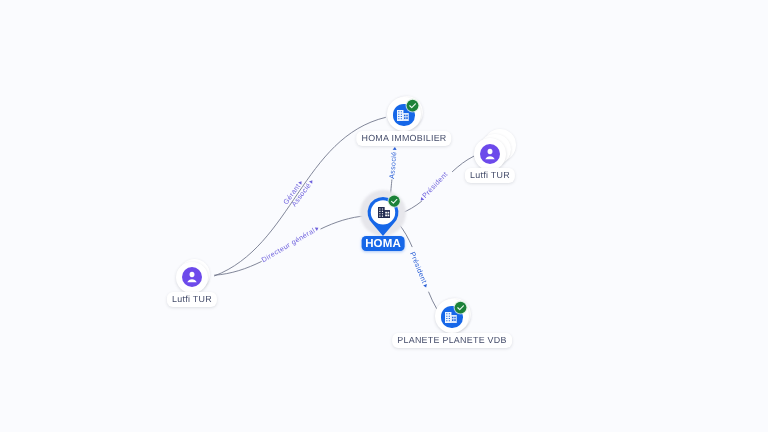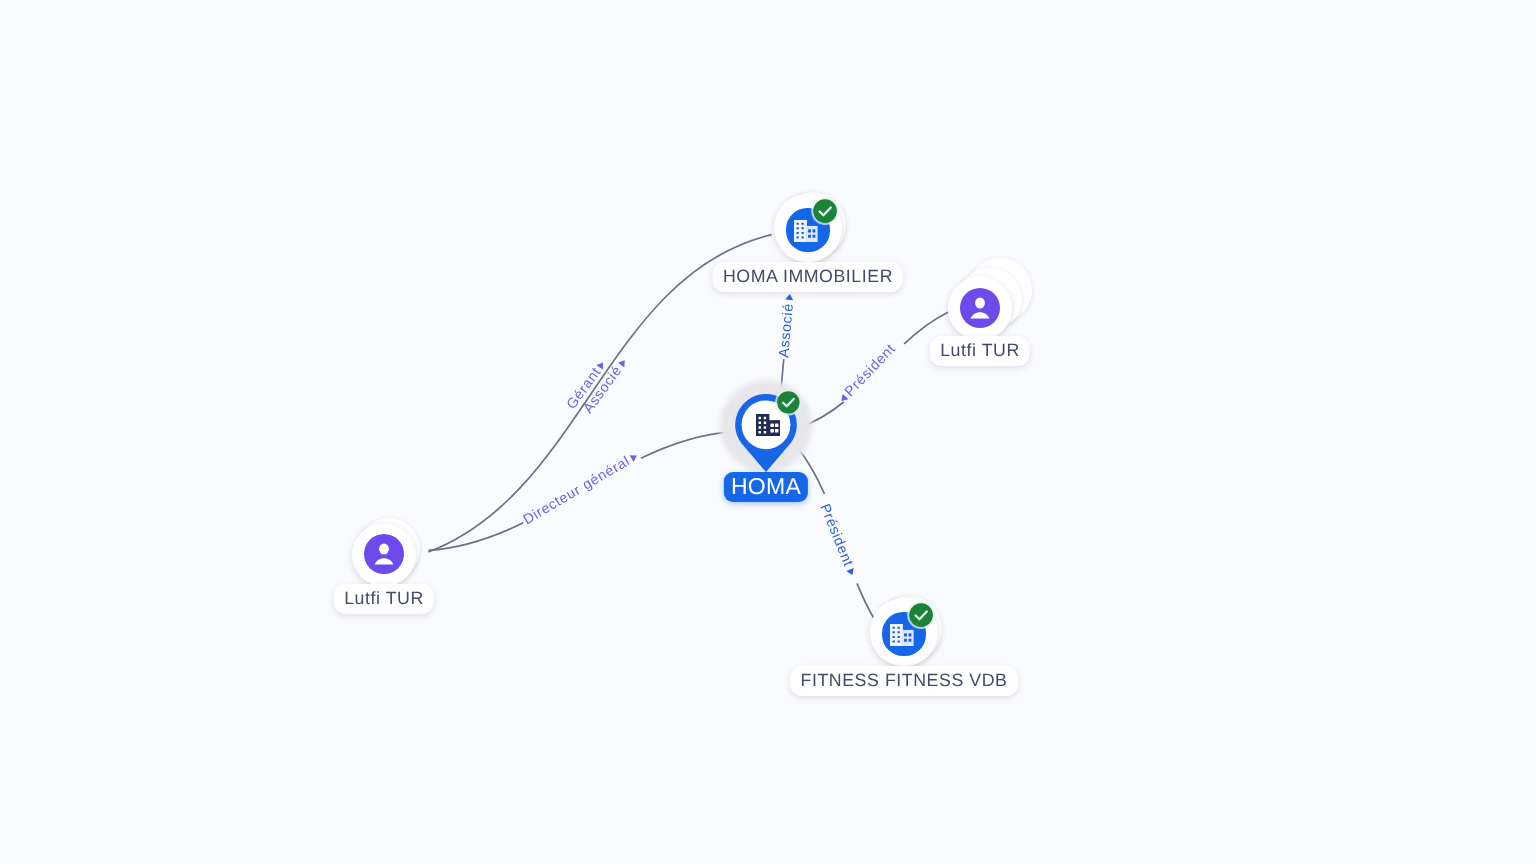--- a/index.html
+++ b/index.html
@@ -59,21 +59,21 @@
      <rect x="13.6" y="14.2" width="3.3" height="3.3" rx=".35"></rect>
               <rect x="17.9" y="14.2" width="3.3" height="3.3" rx=".35"></rect>
    </g>
           </svg></div>
      <div style="position:absolute;left:30.4px;top:7.9px"><svg width="14.335999999999999" height="14.335999999999999" viewBox="0 0 30.7 30.7" style="margin:-1.5679999999999996px">
    <circle cx="15.35" cy="15.35" r="14.2" fill="#dff0e2" opacity=".75"></circle>
    <circle cx="15.35" cy="15.35" r="12" fill="#1c8239"></circle>
    <path d="M9.75 15.75 13.65 19.55 21.15 11.75" fill="none" stroke="#eaf7ee" stroke-width="2.3" stroke-linecap="round" stroke-linejoin="round"></path>
           </svg></div>
     </div>
-      <div class="nlabel primary" style="left: 383px; top: 236px;">HOMA</div>
+      <div class="nlabel primary" style="left: 383px; top: 236px; font-weight: bold;">HOMA</div>
       <div class="node" style="left: 387.2px; top: 97.2px; width: 33.6px; height: 33.6px;">
       <div style="position:absolute;left:2.4px;top:-1.6px;width:33.6px;height:33.6px;border-radius:50%;background:#fff;box-shadow:0 .5px 2.5px rgba(70,74,92,.17);"></div>
       <div style="position:absolute;left:0;top:0;width:33.6px;height:33.6px;border-radius:50%;background:#fff;box-shadow:0 1px 3px rgba(70,74,92,.2);"></div>
       <div style="position:absolute;left:6.200000000000001px;top:7.200000000000001px;width:21.2px;height:21.2px;border-radius:50%;background:#1667e8;"></div>
       <div style="position:absolute;left:9.600000000000001px;top:11px"><svg width="11.8" height="11.030434782608696" viewBox="0 0 23 21.5">
    <path fill="#eef5ff" d="M0 0h12.6v21.5H0z"></path>
    <path fill="#dae8fd" d="M11.4 5.8h11.6v15.7H11.4z"></path>
    <g fill="#1a62de">
      <rect x="2.4" y="2.6" width="2.3" height="2.0" rx=".3"></rect>
               <rect x="7.3" y="2.6" width="2.3" height="2.0" rx=".3"></rect>
@@ -139,21 +139,21 @@
      <rect x="13.7" y="14.3" width="2.8" height="3.1" rx=".35"></rect>
               <rect x="18.1" y="14.3" width="2.8" height="3.1" rx=".35"></rect>
    </g>
           </svg></div>
       <div style="position:absolute;left:19.400000000000002px;top:1px"><svg width="15.104000000000001" height="15.104000000000001" viewBox="0 0 30.7 30.7" style="margin:-1.6520000000000001px">
    <circle cx="15.35" cy="15.35" r="14.2" fill="#dff0e2" opacity=".75"></circle>
    <circle cx="15.35" cy="15.35" r="12" fill="#1c8239"></circle>
    <path d="M9.75 15.75 13.65 19.55 21.15 11.75" fill="none" stroke="#eaf7ee" stroke-width="2.3" stroke-linecap="round" stroke-linejoin="round"></path>
           </svg></div>
     </div>
-      <div class="nlabel" style="left: 452px; top: 332.6px;">FITNESS FITNESS VDB</div>
+      <div class="nlabel" style="left: 452px; top: 332.6px;">PLANETE PLANETE VDB</div>
       <div class="elabel" style="left: 296.8px; top: 195px; color: rgb(111, 98, 221); transform: translate(-50%, -50%) rotate(-54deg) translateY(-4.4px);">
         <span class="etext">Gérant</span>
         <span class="earrow end" style="border-left-color:#6f62dd"></span>
       </div>
       <div class="elabel" style="left: 299.8px; top: 191.3px; color: rgb(111, 98, 221); transform: translate(-50%, -50%) rotate(-53.5deg) translateY(3.5px);">
         <span class="etext">Associé</span>
         <span class="earrow end" style="border-left-color:#6f62dd"></span>
       </div>
       <div class="elabel" style="left: 291.6px; top: 247px; color: rgb(111, 98, 221); transform: translate(-50%, -50%) rotate(-30.4deg) translateY(-3.2px);">
         <span class="etext">Directeur général</span>

